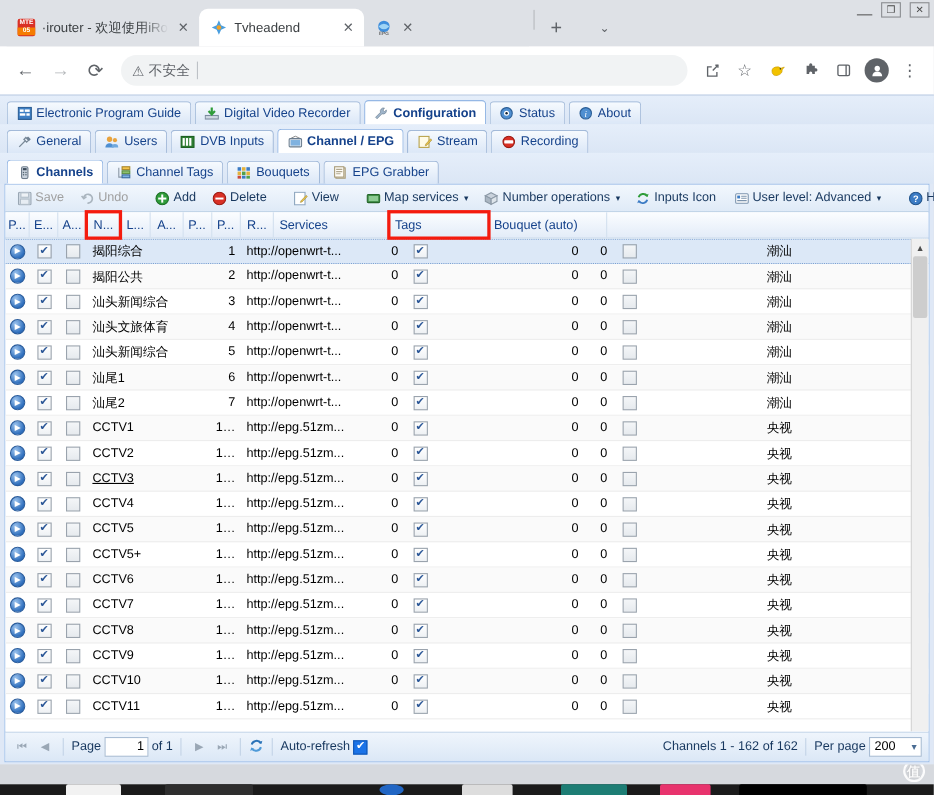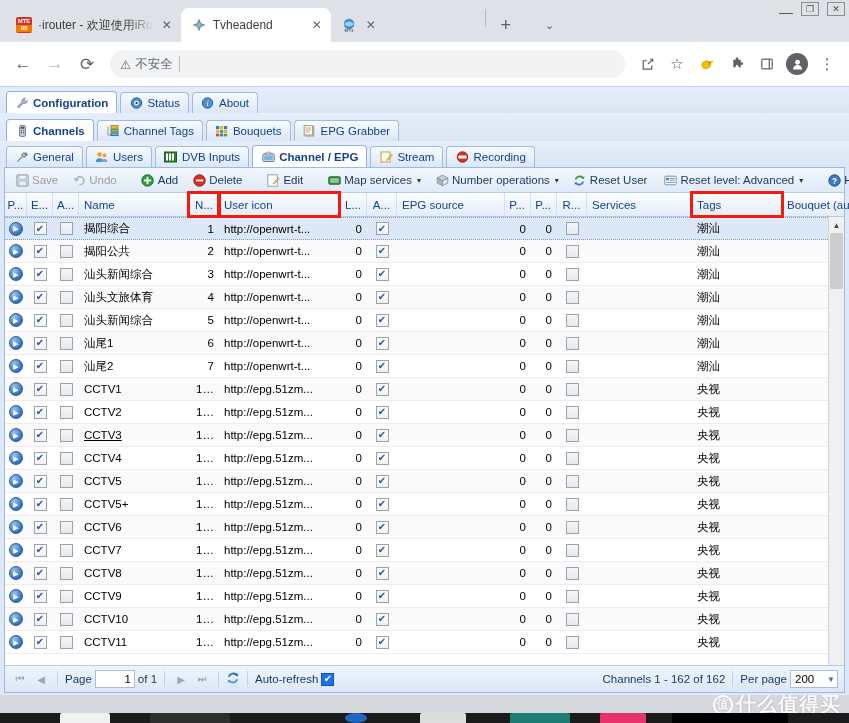--- a/index.html
+++ b/index.html
@@ -447,20 +447,41 @@
             <path d="M2.5 14a5.5 5.5 0 0111 0z" fill="#fff"></path>
           </svg>
       </span>
     </div>
     <div class="tbicon">⋮</div>
   </div>
 
   <div id="page">
 
     <div class="tvh-tabs lvl1">
+      <div class="tvh-tab">
+        <span class="tvh-ico">
+          <svg width="13" height="12" viewBox="0 0 13 12">
+              <rect x="0.5" y="0.5" width="12" height="11" fill="#3e7fc4" stroke="#23558c"></rect>
+              <rect x="2" y="2.5" width="3.5" height="2.2" fill="#fff"></rect>
+              <rect x="6.5" y="2.5" width="4.5" height="2.2" fill="#fff"></rect>
+              <rect x="2" y="6" width="5" height="2.2" fill="#fff"></rect>
+              <rect x="8" y="6" width="3" height="2.2" fill="#fff"></rect>
+            </svg>
+        </span>
+        <span>Electronic Program Guide</span>
+      </div>
+      <div class="tvh-tab">
+        <span class="tvh-ico">
+          <svg width="13" height="12" viewBox="0 0 13 12">
+              <rect x="0.5" y="8" width="12" height="3.2" fill="#cfd8e3" stroke="#7b8b9e"></rect>
+              <path d="M6.5 0.8 V6.2 M3.6 4 L6.5 7 L9.4 4" stroke="#2f9c3a" stroke-width="2" fill="none"></path>
+            </svg>
+        </span>
+        <span>Digital Video Recorder</span>
+      </div>
       <div class="tvh-tab active">
         <span class="tvh-ico">
           <svg width="13" height="12" viewBox="0 0 13 12">
               <path d="M9.5 1.2a3 3 0 00-3.6 3.9L1.4 9.6l1.4 1.4 4.5-4.5a3 3 0 003.9-3.6L9.6 4.5 8.2 3.1z" fill="#9fb4c9" stroke="#5d7184" stroke-width="0.5"></path>
             </svg>
         </span>
         <span>Configuration</span>
       </div>
       <div class="tvh-tab">
         <span class="tvh-ico">
@@ -473,75 +494,20 @@
         <span>Status</span>
       </div>
       <div class="tvh-tab">
         <span class="tvh-ico">
           <svg width="13" height="12" viewBox="0 0 13 12">
               <circle cx="6.5" cy="6" r="5.2" fill="#4f8fd1" stroke="#2c5f96"></circle>
               <text x="6.5" y="9" font-size="8" text-anchor="middle" fill="#fff" font-family="serif" font-style="italic">i</text>
             </svg>
         </span>
         <span>About</span>
-      </div>
-    </div>
-
-    <div class="tvh-tabs lvl3">
-      <div class="tvh-tab active">
-        <span class="tvh-ico">
-          <svg width="13" height="12" viewBox="0 0 13 12">
-              <rect x="3.6" y="0.6" width="5.8" height="10.8" rx="1.4" fill="#c9d2dc" stroke="#6f7d8c"></rect>
-              <rect x="4.8" y="1.8" width="3.4" height="2" fill="#3d4b5a"></rect>
-              <circle cx="5.4" cy="5.8" r="0.7" fill="#55646f"></circle>
-              <circle cx="7.6" cy="5.8" r="0.7" fill="#55646f"></circle>
-              <circle cx="5.4" cy="7.8" r="0.7" fill="#55646f"></circle>
-              <circle cx="7.6" cy="7.8" r="0.7" fill="#55646f"></circle>
-            </svg>
-        </span>
-        <span>Channels</span>
-      </div>
-      <div class="tvh-tab">
-        <span class="tvh-ico">
-          <svg width="13" height="12" viewBox="0 0 13 12">
-              <path d="M2 1.6 V10 H5" stroke="#8a97a5" stroke-width="1" fill="none"></path>
-              <rect x="5" y="0.6" width="7" height="2.6" fill="#f3c44b" stroke="#a9862a"></rect>
-              <rect x="5" y="4.3" width="7" height="2.6" fill="#8cc06d" stroke="#5a8a3f"></rect>
-              <rect x="5" y="8" width="7" height="2.6" fill="#7fb2e0" stroke="#39699e"></rect>
-            </svg>
-        </span>
-        <span>Channel Tags</span>
-      </div>
-      <div class="tvh-tab">
-        <span class="tvh-ico">
-          <svg width="13" height="12" viewBox="0 0 13 12">
-              <rect x="1" y="1" width="3.2" height="3.2" fill="#3b7bc4"></rect>
-              <rect x="5" y="1" width="3.2" height="3.2" fill="#e4b23a"></rect>
-              <rect x="9" y="1" width="3.2" height="3.2" fill="#3b7bc4"></rect>
-              <rect x="1" y="5" width="3.2" height="3.2" fill="#e4b23a"></rect>
-              <rect x="5" y="5" width="3.2" height="3.2" fill="#52a04b"></rect>
-              <rect x="9" y="5" width="3.2" height="3.2" fill="#e4b23a"></rect>
-              <rect x="1" y="8.8" width="3.2" height="2.6" fill="#cc4a3a"></rect>
-              <rect x="5" y="8.8" width="3.2" height="2.6" fill="#3b7bc4"></rect>
-              <rect x="9" y="8.8" width="3.2" height="2.6" fill="#52a04b"></rect>
-            </svg>
-        </span>
-        <span>Bouquets</span>
-      </div>
-      <div class="tvh-tab">
-        <span class="tvh-ico">
-          <svg width="13" height="12" viewBox="0 0 13 12">
-              <rect x="2.4" y="1.6" width="8.4" height="9.4" fill="#f7f2e3" stroke="#a79a78"></rect>
-              <rect x="1.2" y="0.6" width="8.4" height="9.4" fill="#fffdf6" stroke="#a79a78"></rect>
-              <line x1="2.6" y1="3" x2="8.2" y2="3" stroke="#b0a78e"></line>
-              <line x1="2.6" y1="5" x2="8.2" y2="5" stroke="#b0a78e"></line>
-              <line x1="2.6" y1="7" x2="6.6" y2="7" stroke="#b0a78e"></line>
-            </svg>
-        </span>
-        <span>EPG Grabber</span>
       </div>
     </div>
 
     <div class="tvh-tabs lvl2">
       <div class="tvh-tab">
         <span class="tvh-ico">
           <svg width="13" height="12" viewBox="0 0 13 12">
               <path d="M1.5 10.5 L7 5 L5.8 3.8 L7.5 2 L10 4.5 L8.2 6.2 L7 5" stroke="#7a8a99" stroke-width="1.2" fill="none"></path>
               <path d="M9.5 1 L12 3.5 L10.5 5 L8 2.5z" fill="#6f8193"></path>
             </svg>
@@ -593,20 +559,75 @@
         <span class="tvh-ico">
           <svg width="13" height="12" viewBox="0 0 13 12">
               <circle cx="6.5" cy="6" r="5.2" fill="#d93025" stroke="#9b1c13"></circle>
               <rect x="2.4" y="4.6" width="8.2" height="2.8" rx="0.6" fill="#fff"></rect>
             </svg>
         </span>
         <span>Recording</span>
       </div>
     </div>
 
+    <div class="tvh-tabs lvl3">
+      <div class="tvh-tab active">
+        <span class="tvh-ico">
+          <svg width="13" height="12" viewBox="0 0 13 12">
+              <rect x="3.6" y="0.6" width="5.8" height="10.8" rx="1.4" fill="#c9d2dc" stroke="#6f7d8c"></rect>
+              <rect x="4.8" y="1.8" width="3.4" height="2" fill="#3d4b5a"></rect>
+              <circle cx="5.4" cy="5.8" r="0.7" fill="#55646f"></circle>
+              <circle cx="7.6" cy="5.8" r="0.7" fill="#55646f"></circle>
+              <circle cx="5.4" cy="7.8" r="0.7" fill="#55646f"></circle>
+              <circle cx="7.6" cy="7.8" r="0.7" fill="#55646f"></circle>
+            </svg>
+        </span>
+        <span>Channels</span>
+      </div>
+      <div class="tvh-tab">
+        <span class="tvh-ico">
+          <svg width="13" height="12" viewBox="0 0 13 12">
+              <path d="M2 1.6 V10 H5" stroke="#8a97a5" stroke-width="1" fill="none"></path>
+              <rect x="5" y="0.6" width="7" height="2.6" fill="#f3c44b" stroke="#a9862a"></rect>
+              <rect x="5" y="4.3" width="7" height="2.6" fill="#8cc06d" stroke="#5a8a3f"></rect>
+              <rect x="5" y="8" width="7" height="2.6" fill="#7fb2e0" stroke="#39699e"></rect>
+            </svg>
+        </span>
+        <span>Channel Tags</span>
+      </div>
+      <div class="tvh-tab">
+        <span class="tvh-ico">
+          <svg width="13" height="12" viewBox="0 0 13 12">
+              <rect x="1" y="1" width="3.2" height="3.2" fill="#3b7bc4"></rect>
+              <rect x="5" y="1" width="3.2" height="3.2" fill="#e4b23a"></rect>
+              <rect x="9" y="1" width="3.2" height="3.2" fill="#3b7bc4"></rect>
+              <rect x="1" y="5" width="3.2" height="3.2" fill="#e4b23a"></rect>
+              <rect x="5" y="5" width="3.2" height="3.2" fill="#52a04b"></rect>
+              <rect x="9" y="5" width="3.2" height="3.2" fill="#e4b23a"></rect>
+              <rect x="1" y="8.8" width="3.2" height="2.6" fill="#cc4a3a"></rect>
+              <rect x="5" y="8.8" width="3.2" height="2.6" fill="#3b7bc4"></rect>
+              <rect x="9" y="8.8" width="3.2" height="2.6" fill="#52a04b"></rect>
+            </svg>
+        </span>
+        <span>Bouquets</span>
+      </div>
+      <div class="tvh-tab">
+        <span class="tvh-ico">
+          <svg width="13" height="12" viewBox="0 0 13 12">
+              <rect x="2.4" y="1.6" width="8.4" height="9.4" fill="#f7f2e3" stroke="#a79a78"></rect>
+              <rect x="1.2" y="0.6" width="8.4" height="9.4" fill="#fffdf6" stroke="#a79a78"></rect>
+              <line x1="2.6" y1="3" x2="8.2" y2="3" stroke="#b0a78e"></line>
+              <line x1="2.6" y1="5" x2="8.2" y2="5" stroke="#b0a78e"></line>
+              <line x1="2.6" y1="7" x2="6.6" y2="7" stroke="#b0a78e"></line>
+            </svg>
+        </span>
+        <span>EPG Grabber</span>
+      </div>
+    </div>
+
     <div class="panel">
 
       <div class="gridtoolbar">
         <div class="tbtn disabled">
           <span class="tvh-ico">
             <svg width="13" height="13" viewBox="0 0 13 13">
                 <rect x="0.8" y="0.8" width="11.4" height="11.4" rx="1" fill="#cfd8e2" stroke="#9aa7b4"></rect>
                 <rect x="3" y="1.3" width="7" height="4" fill="#eef2f6" stroke="#b3bfca"></rect>
                 <rect x="2.6" y="7" width="7.8" height="4.8" fill="#e7edf3" stroke="#b3bfca"></rect>
               </svg>
@@ -643,21 +664,21 @@
           <span>Delete</span>
         </div>
         <span class="tbsep"></span>
         <div class="tbtn">
           <span class="tvh-ico">
             <svg width="13" height="13" viewBox="0 0 13 13">
                 <rect x="0.8" y="0.8" width="9.5" height="11.4" fill="#fff" stroke="#8fa7c0"></rect>
                 <path d="M6.6 8.6 L11.4 3.6 L12.4 4.7 L7.6 9.6 L6 10z" fill="#e8c24a" stroke="#8d7520" stroke-width="0.4"></path>
               </svg>
           </span>
-          <span>Edit</span>
+          <span>View</span>
         </div>
         <span class="tbsep"></span>
         <div class="tbtn">
           <span class="tvh-ico">
             <svg width="13" height="13" viewBox="0 0 13 13">
                 <rect x="0.8" y="2.8" width="11.4" height="7.4" rx="1" fill="#3f8e46" stroke="#24652a"></rect>
                 <rect x="2.2" y="4.2" width="8.6" height="4.6" fill="#8dcb93"></rect>
               </svg>
           </span>
           <span>Map services</span>
@@ -676,34 +697,34 @@
         </div>
         <div class="tbtn">
           <span class="tvh-ico">
             <svg width="13" height="13" viewBox="0 0 13 13" fill="none">
                 <path d="M10.4 4.2 A4.4 4.4 0 0 0 2.6 5.4" stroke="#2f9c3a" stroke-width="1.7"></path>
                 <path d="M2.6 8.8 A4.4 4.4 0 0 0 10.4 7.6" stroke="#3b7bc4" stroke-width="1.7"></path>
                 <path d="M11.6 2.2 L10.8 5 L8.2 4" fill="#2f9c3a"></path>
                 <path d="M1.4 10.8 L2.2 8 L4.8 9" fill="#3b7bc4"></path>
               </svg>
           </span>
-          <span>Reset User</span>
+          <span>Inputs Icon</span>
         </div>
         <span class="tbspacer"></span>
         <div class="tbtn">
           <span class="tvh-ico">
             <svg width="13" height="13" viewBox="0 0 13 13">
                 <rect x="0.8" y="2.2" width="11.4" height="8.6" rx="1" fill="#fff" stroke="#7b93ad"></rect>
                 <rect x="2.2" y="3.8" width="2.6" height="2.6" fill="#3b7bc4"></rect>
                 <line x1="5.8" y1="4.4" x2="10.8" y2="4.4" stroke="#7b93ad"></line>
                 <line x1="5.8" y1="6.2" x2="10.8" y2="6.2" stroke="#7b93ad"></line>
                 <line x1="2.2" y1="8.4" x2="10.8" y2="8.4" stroke="#7b93ad"></line>
               </svg>
           </span>
-          <span>Reset level: Advanced</span>
+          <span>User level: Advanced</span>
           <span class="caret">▾</span>
         </div>
         <span class="tbsep"></span>
         <div class="tbtn">
           <span class="tvh-ico">
             <svg width="13" height="13" viewBox="0 0 13 13">
                 <circle cx="6.5" cy="6.5" r="5.7" fill="#3b7bc4" stroke="#23558c"></circle>
                 <text x="6.5" y="9.7" font-size="8.4" text-anchor="middle" fill="#fff" font-family="sans-serif" font-weight="bold">?</text>
               </svg>
           </span>
@@ -714,37 +735,28 @@
       <div class="hdr" id="grid-header">
           <div class="hcell c-center" style="width: 22px; flex: 0 0 22px;">
             <span>P...</span>
           </div>
           <div class="hcell c-center" style="width: 26px; flex: 0 0 26px;">
             <span>E...</span>
           </div>
           <div class="hcell c-center" style="width: 26px; flex: 0 0 26px;">
             <span>A...</span>
           </div>
-          <div class="hcell" style="width: 110px; flex: 0 0 110px;">
-            <span>Name</span>
-          </div>
           <div class="hcell hl-red" style="width: 30px; flex: 0 0 30px; justify-content: flex-end;">
             <span>N...</span>
-          </div>
-          <div class="hcell hl-red" style="width: 120px; flex: 0 0 120px;">
-            <span>User icon</span>
           </div>
           <div class="hcell" style="width: 28px; flex: 0 0 28px; justify-content: flex-end;">
             <span>L...</span>
           </div>
           <div class="hcell c-center" style="width: 30px; flex: 0 0 30px;">
             <span>A...</span>
-          </div>
-          <div class="hcell" style="width: 108px; flex: 0 0 108px;">
-            <span>EPG source</span>
           </div>
           <div class="hcell" style="width: 26px; flex: 0 0 26px; justify-content: flex-end;">
             <span>P...</span>
           </div>
           <div class="hcell" style="width: 26px; flex: 0 0 26px; justify-content: flex-end;">
             <span>P...</span>
           </div>
           <div class="hcell c-center" style="width: 30px; flex: 0 0 30px;">
             <span>R...</span>
           </div>
@@ -1692,21 +1704,20 @@
           <span class="dd">▼</span>
         </div>
       </div>
 
     </div>
   </div>
 
   <div id="bottomstrip">
     <div class="wm">
       <span class="circ">值</span>
-      <span>什么值得买</span>
     </div>
     <div class="taskbar-peek">
       <div class="tb-item" style="left:60px;width:50px;background:#f2f2f2;"></div>
       <div class="tb-item" style="left:150px;width:80px;"></div>
       <div class="tb-item" style="left:345px;width:22px;background:#2166c4;border-radius:50%;"></div>
       <div class="tb-item" style="left:420px;width:46px;background:#dddddd;"></div>
       <div class="tb-item" style="left:510px;width:60px;background:#1d7d74;"></div>
       <div class="tb-item" style="left:600px;width:46px;background:#e8336d;"></div>
       <div class="tb-item" style="left:672px;width:116px;background:#000;"></div>
     </div>

